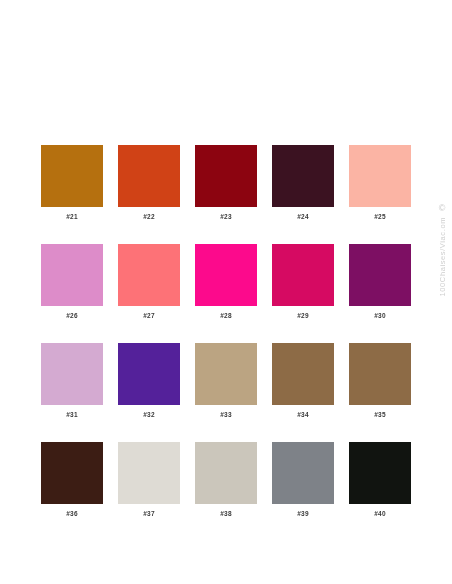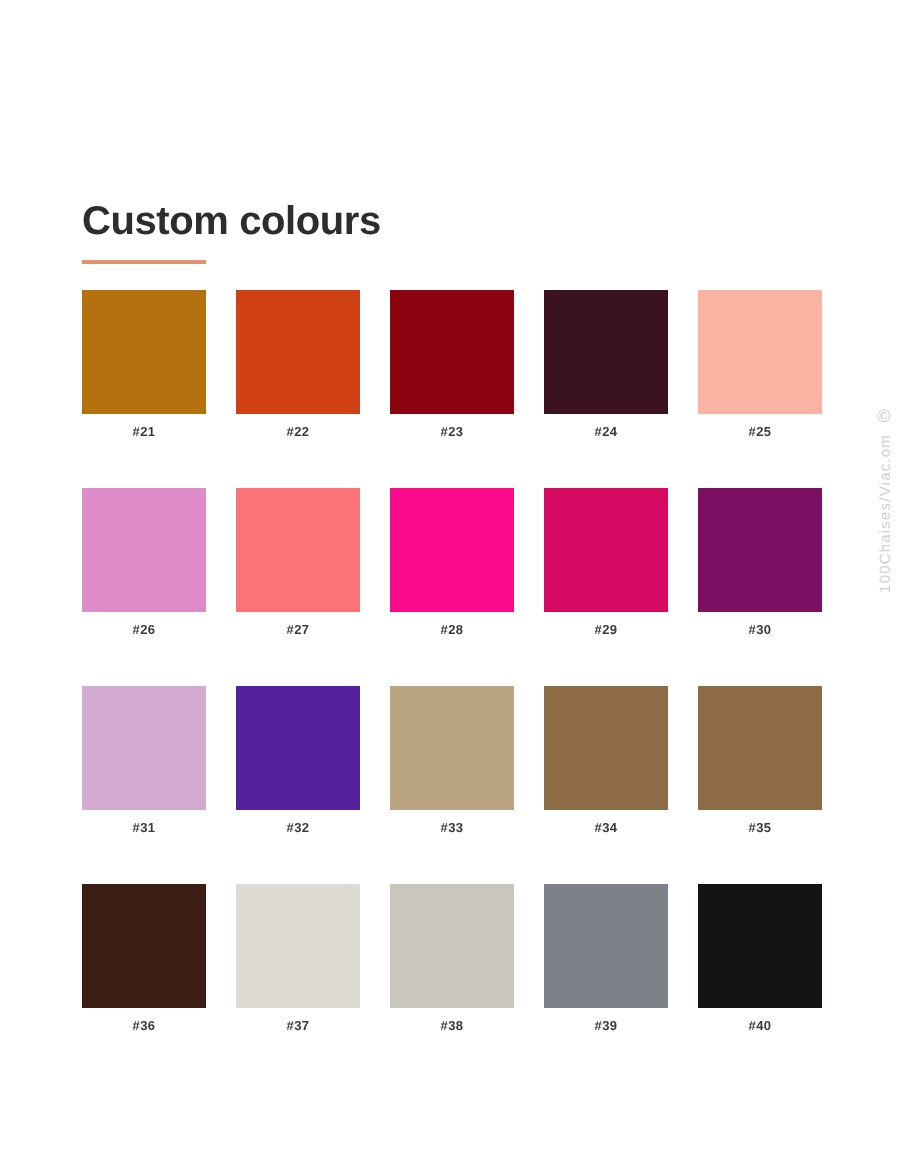--- a/index.html
+++ b/index.html
@@ -103,24 +103,20 @@
     letter-spacing: 0.6px;
     color: #cfcfcf;
     white-space: nowrap;
   }
 </style>
 </head>
 <body>
 
 <div class="page">
 
-  <div class="title-block">
-    <h1 class="page-title">Custom colours</h1>
-    <div class="title-underline"></div>
-  </div>
 
   <div class="swatch-grid">
       <div class="swatch-cell">
         <span class="swatch-chip" style="background-color: rgb(181, 112, 15);"></span>
         <span class="swatch-label">#21</span>
       </div>
       <div class="swatch-cell">
         <span class="swatch-chip" style="background-color: rgb(208, 66, 22);"></span>
         <span class="swatch-label">#22</span>
       </div>

